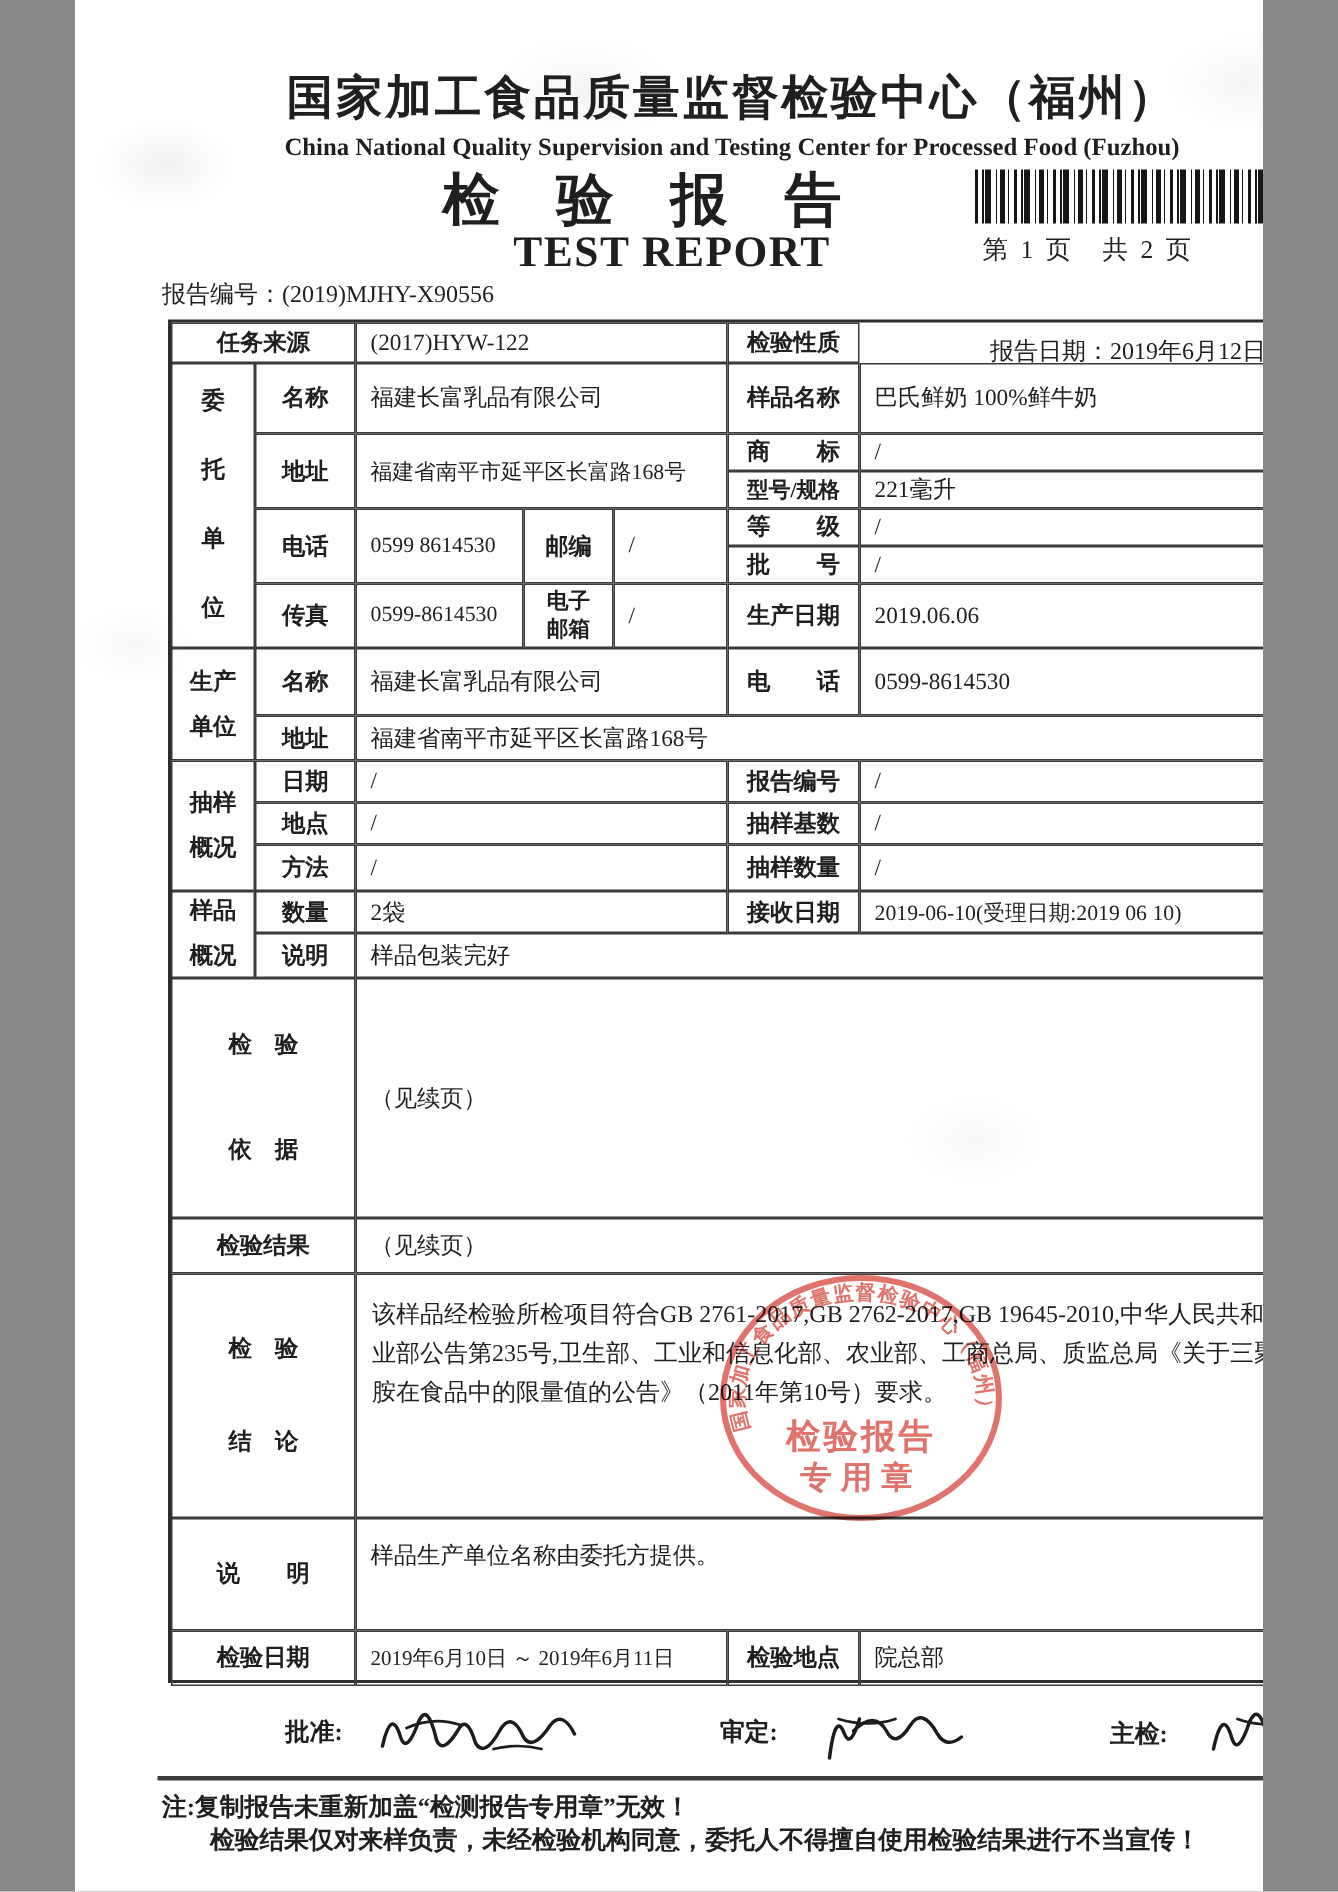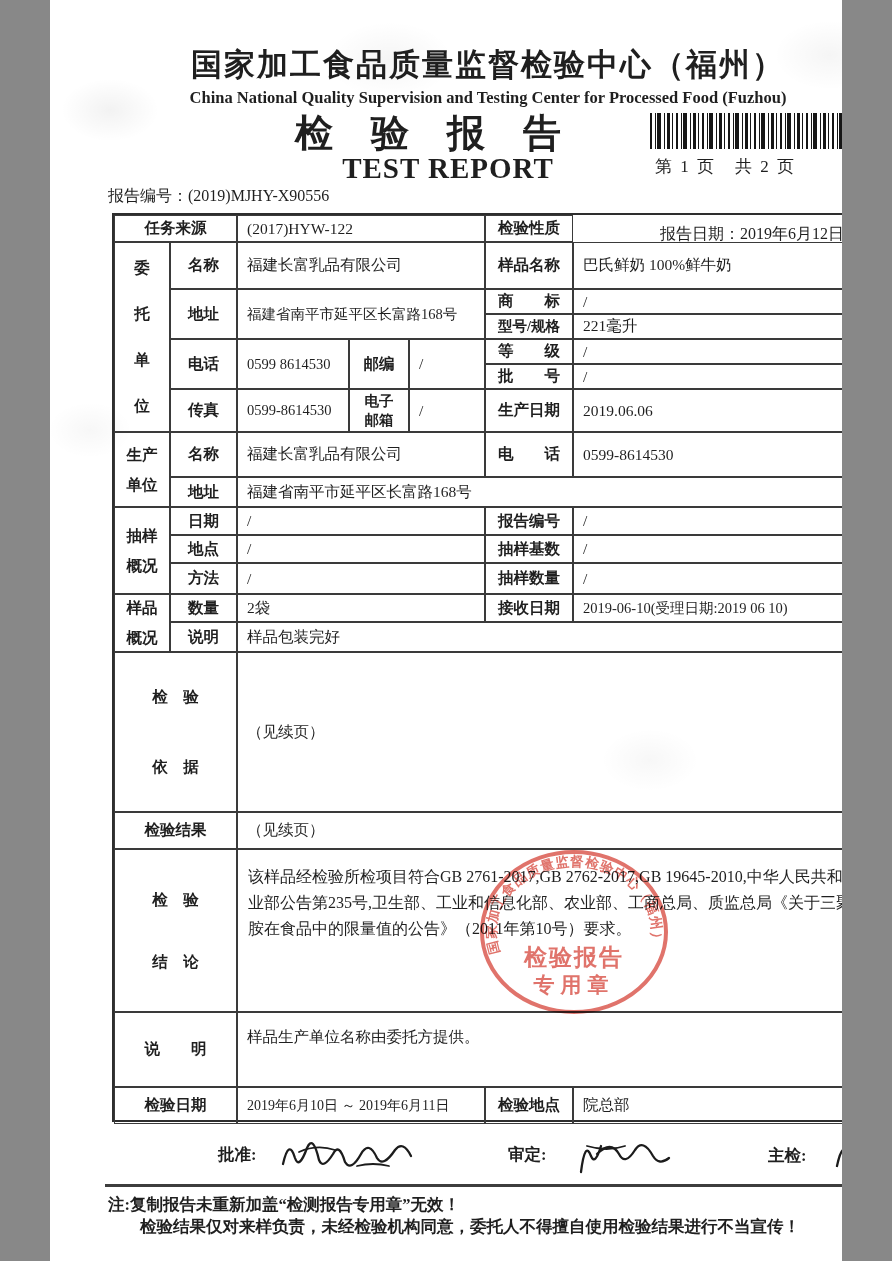--- a/index.html
+++ b/index.html
@@ -52,21 +52,21 @@
   .val{justify-content:flex-start; padding-left:9px; white-space:pre-line;}
   .vlab4{line-height:46px;}
   .vlab2{line-height:30px;}
   .lh70{line-height:70px;}
   .lh62{line-height:62px;}
   .email{line-height:19px; font-size:14.5px;}
   .small{font-size:14.5px;}
   .para{display:block; padding:14px 12px 0 10px; line-height:26px; font-size:16px;}
 
   .sig-row{top:1126px; left:0; width:892px; height:56px;}
-  .sig-group{position:absolute; display:flex; align-items:center; gap:20px;margin-left:28px;}
+  .sig-group{position:absolute; display:flex; align-items:center; gap:20px;}
   .sig-label{font-size:16.5px; font-weight:600; white-space:nowrap;}
   .rule{top:1184px; left:55px; width:790px; height:3px; background:#3d3d3d;}
   .note1{top:1194px; left:58px; font-size:16.5px; font-weight:600; white-space:nowrap;}
   .note2{top:1216px; left:90px; font-size:16.5px; font-weight:600; white-space:nowrap;}
 
   .stamp{mix-blend-mode:multiply; pointer-events:none;}
   .stamp-center{top:840px; left:424px;}
   .stamp-edge{top:556px; left:822px;}
 </style>
 </head>

